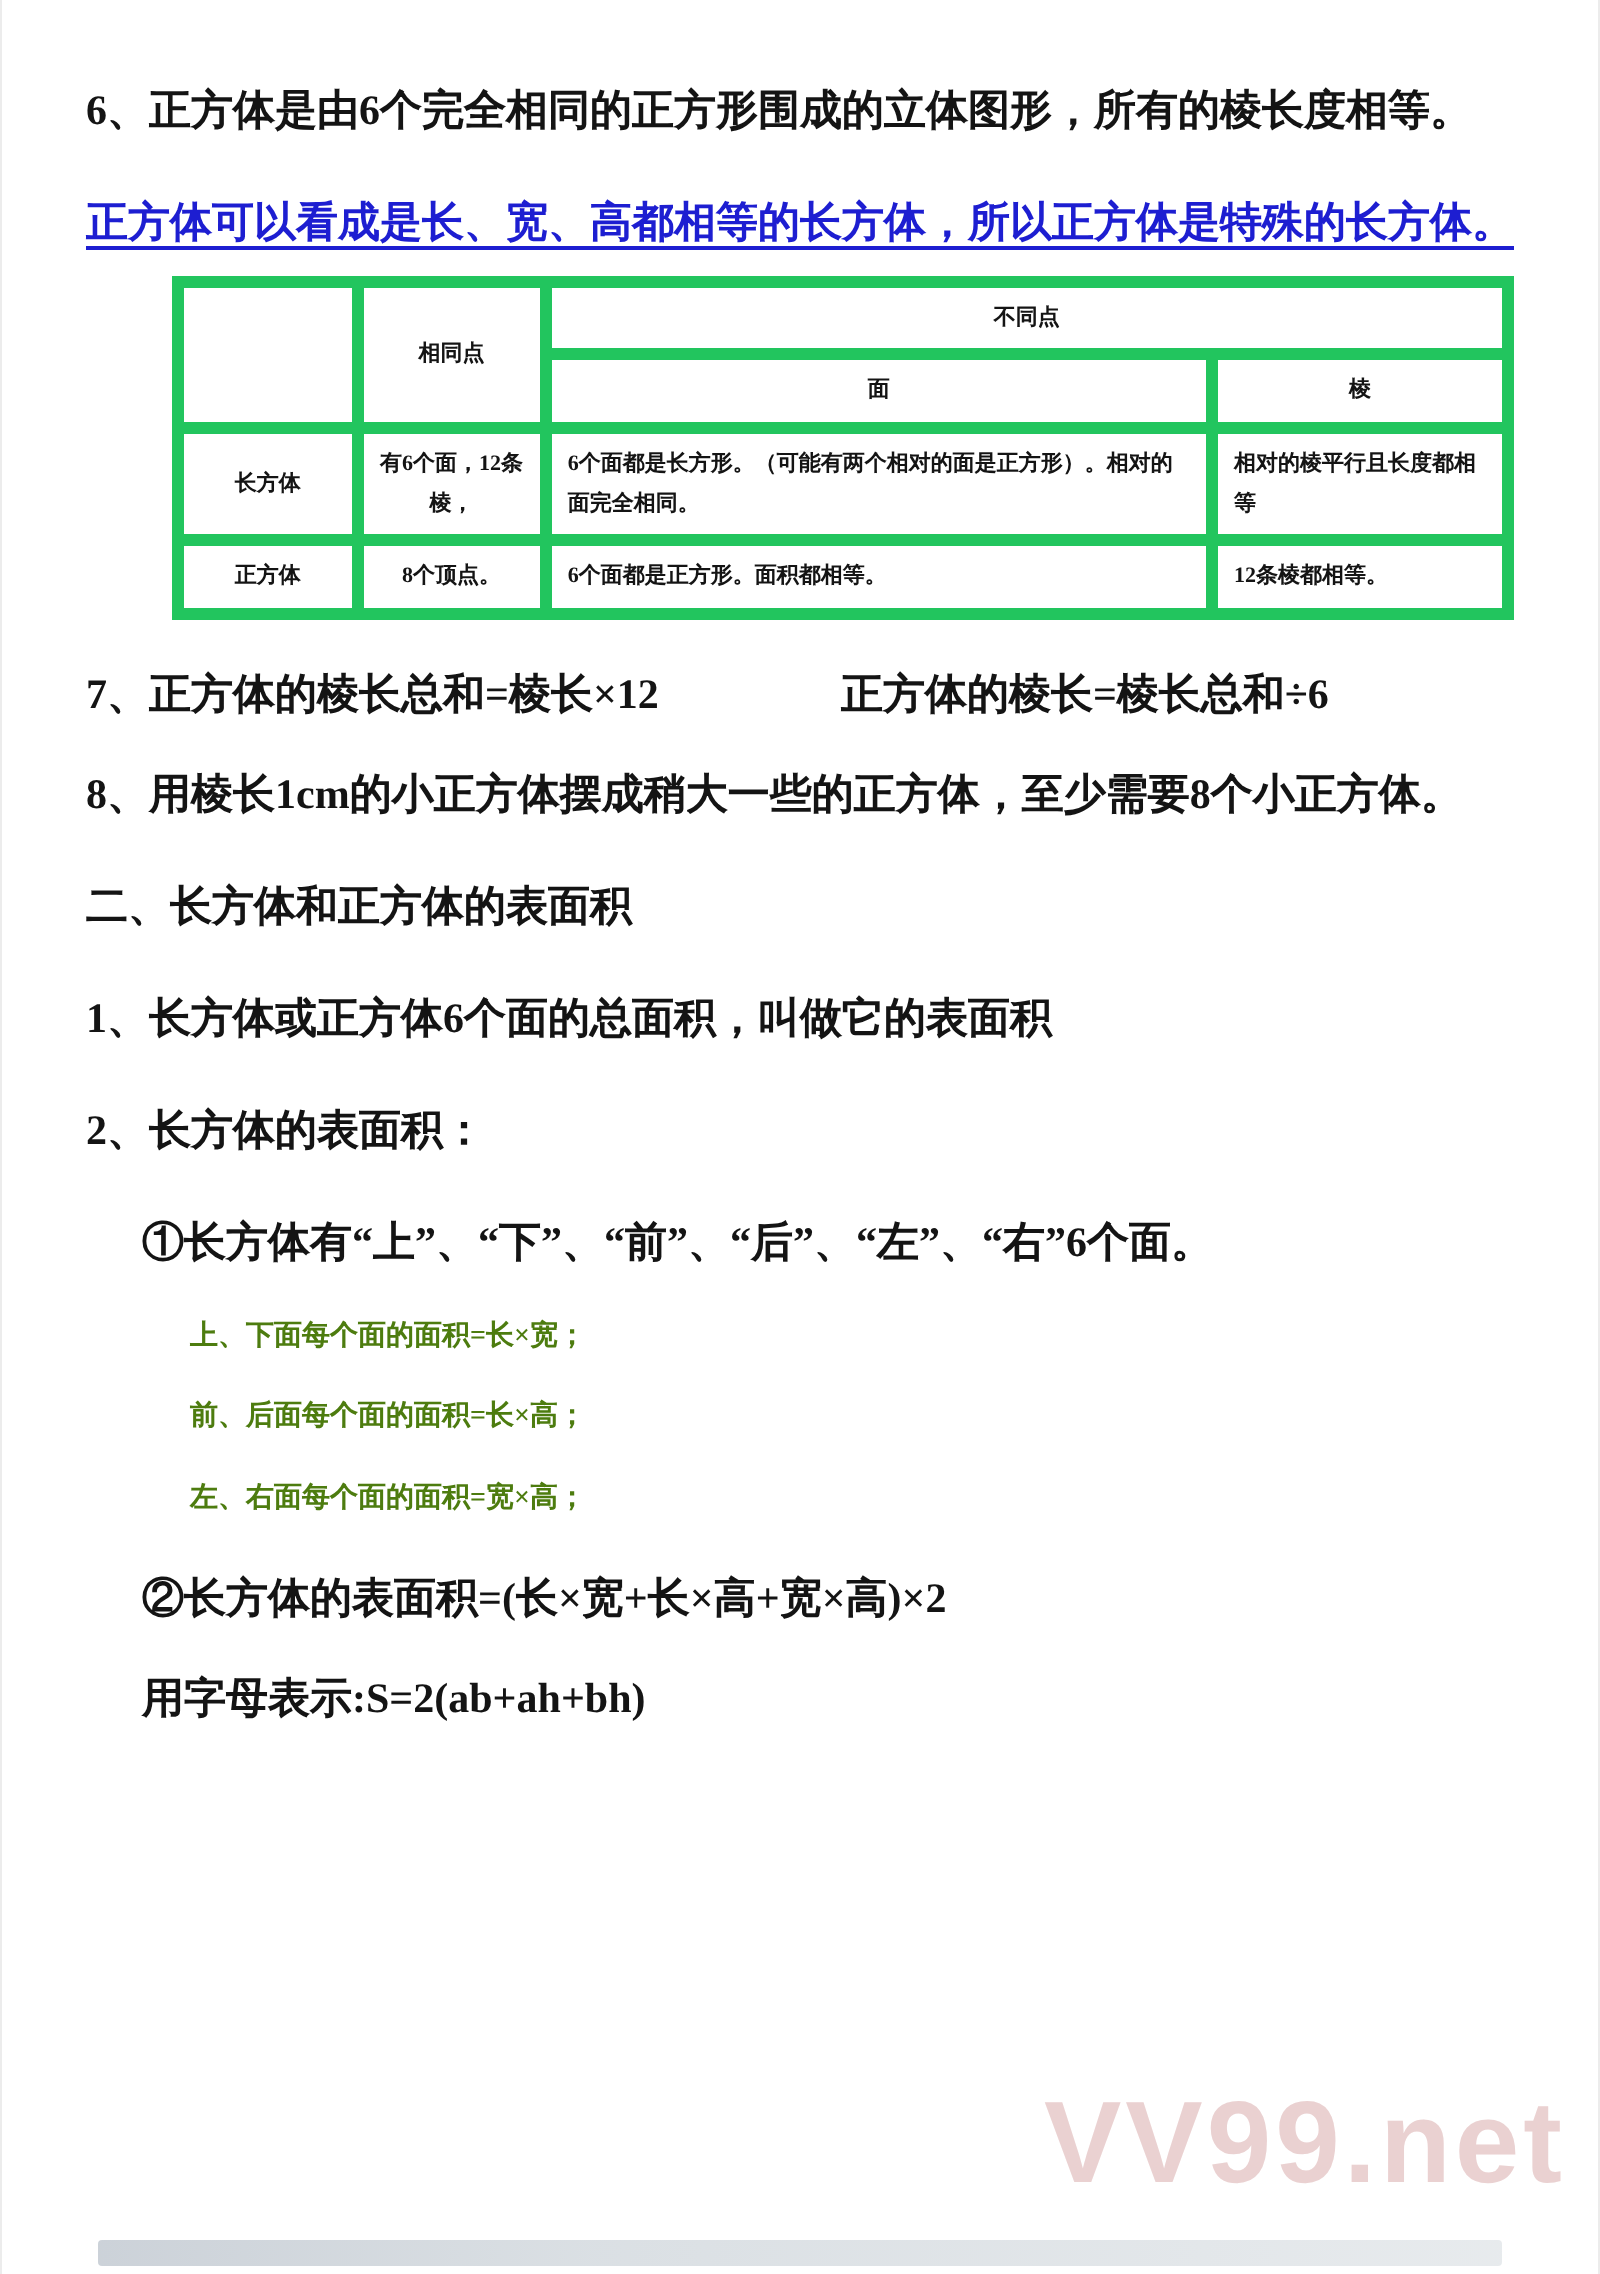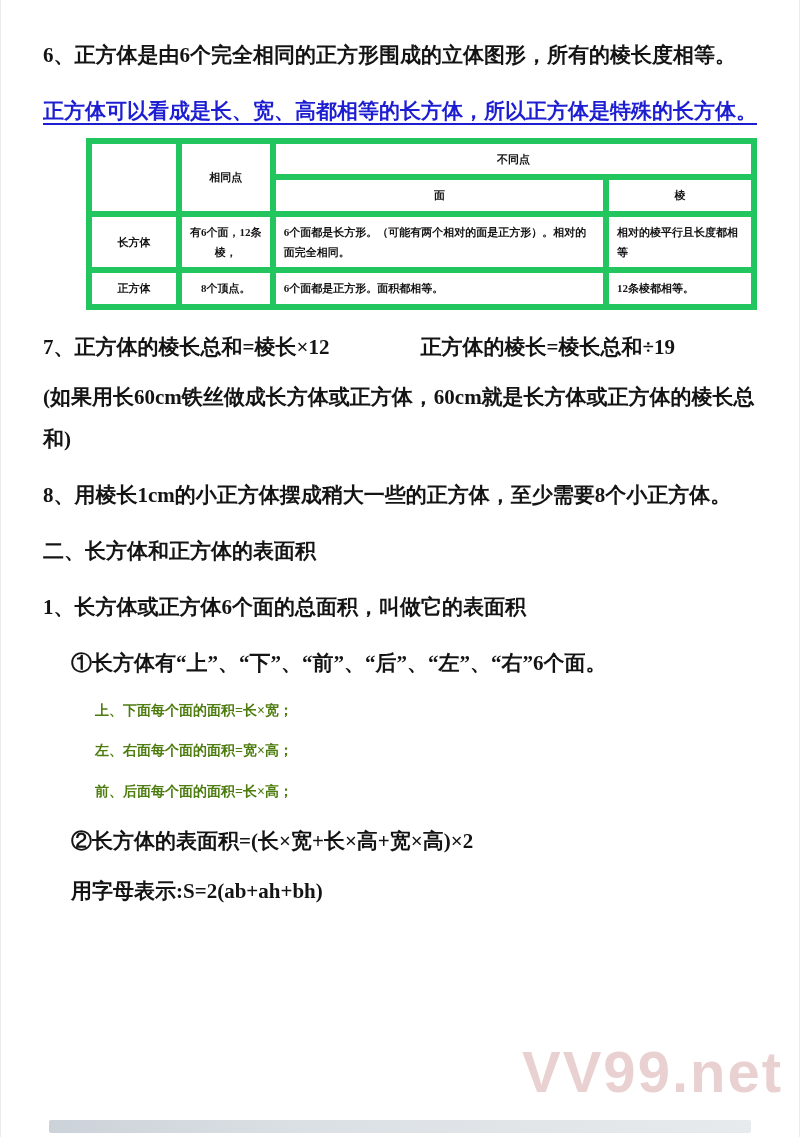--- a/index.html
+++ b/index.html
@@ -116,39 +116,39 @@
       <td class="c-label">正方体</td>
       <td class="c-same">8个顶点。</td>
       <td class="c-face">6个面都是正方形。面积都相等。</td>
       <td class="c-edge">12条棱都相等。</td>
     </tr>
   </tbody>
     </table>
 
   <p class="para tight formula-row">
     <span>7、正方体的棱长总和=棱长×12</span>
-    <span>正方体的棱长=棱长总和÷19</span>
+    <span>正方体的棱长=棱长总和÷6</span>
   </p>
 
-  <p class="para">(如果用长60cm铁丝做成长方体或正方体，60cm就是长方体或正方体的棱长总和)</p>
 
   <p class="para">8、用棱长1cm的小正方体摆成稍大一些的正方体，至少需要8个小正方体。</p>
 
   <p class="para">二、长方体和正方体的表面积</p>
 
   <p class="para">1、长方体或正方体6个面的总面积，叫做它的表面积</p>
 
+  <p class="para">2、长方体的表面积：</p>
 
   <p class="para indent1">①长方体有“上”、“下”、“前”、“后”、“左”、“右”6个面。</p>
 
   <p class="blue-formula">上、下面每个面的面积=长×宽；</p>
 
+  <p class="blue-formula">前、后面每个面的面积=长×高；</p>
+
   <p class="blue-formula">左、右面每个面的面积=宽×高；</p>
-
-  <p class="blue-formula">前、后面每个面的面积=长×高；</p>
 
   <p class="para indent1 tight">②长方体的表面积=(长×宽+长×高+宽×高)×2</p>
 
   <p class="para indent1">用字母表示:S=2(ab+ah+bh)</p>
 
 </div>
 
 <div class="watermark">VV99.net</div>
 
 <div class="footer-strip"></div>

